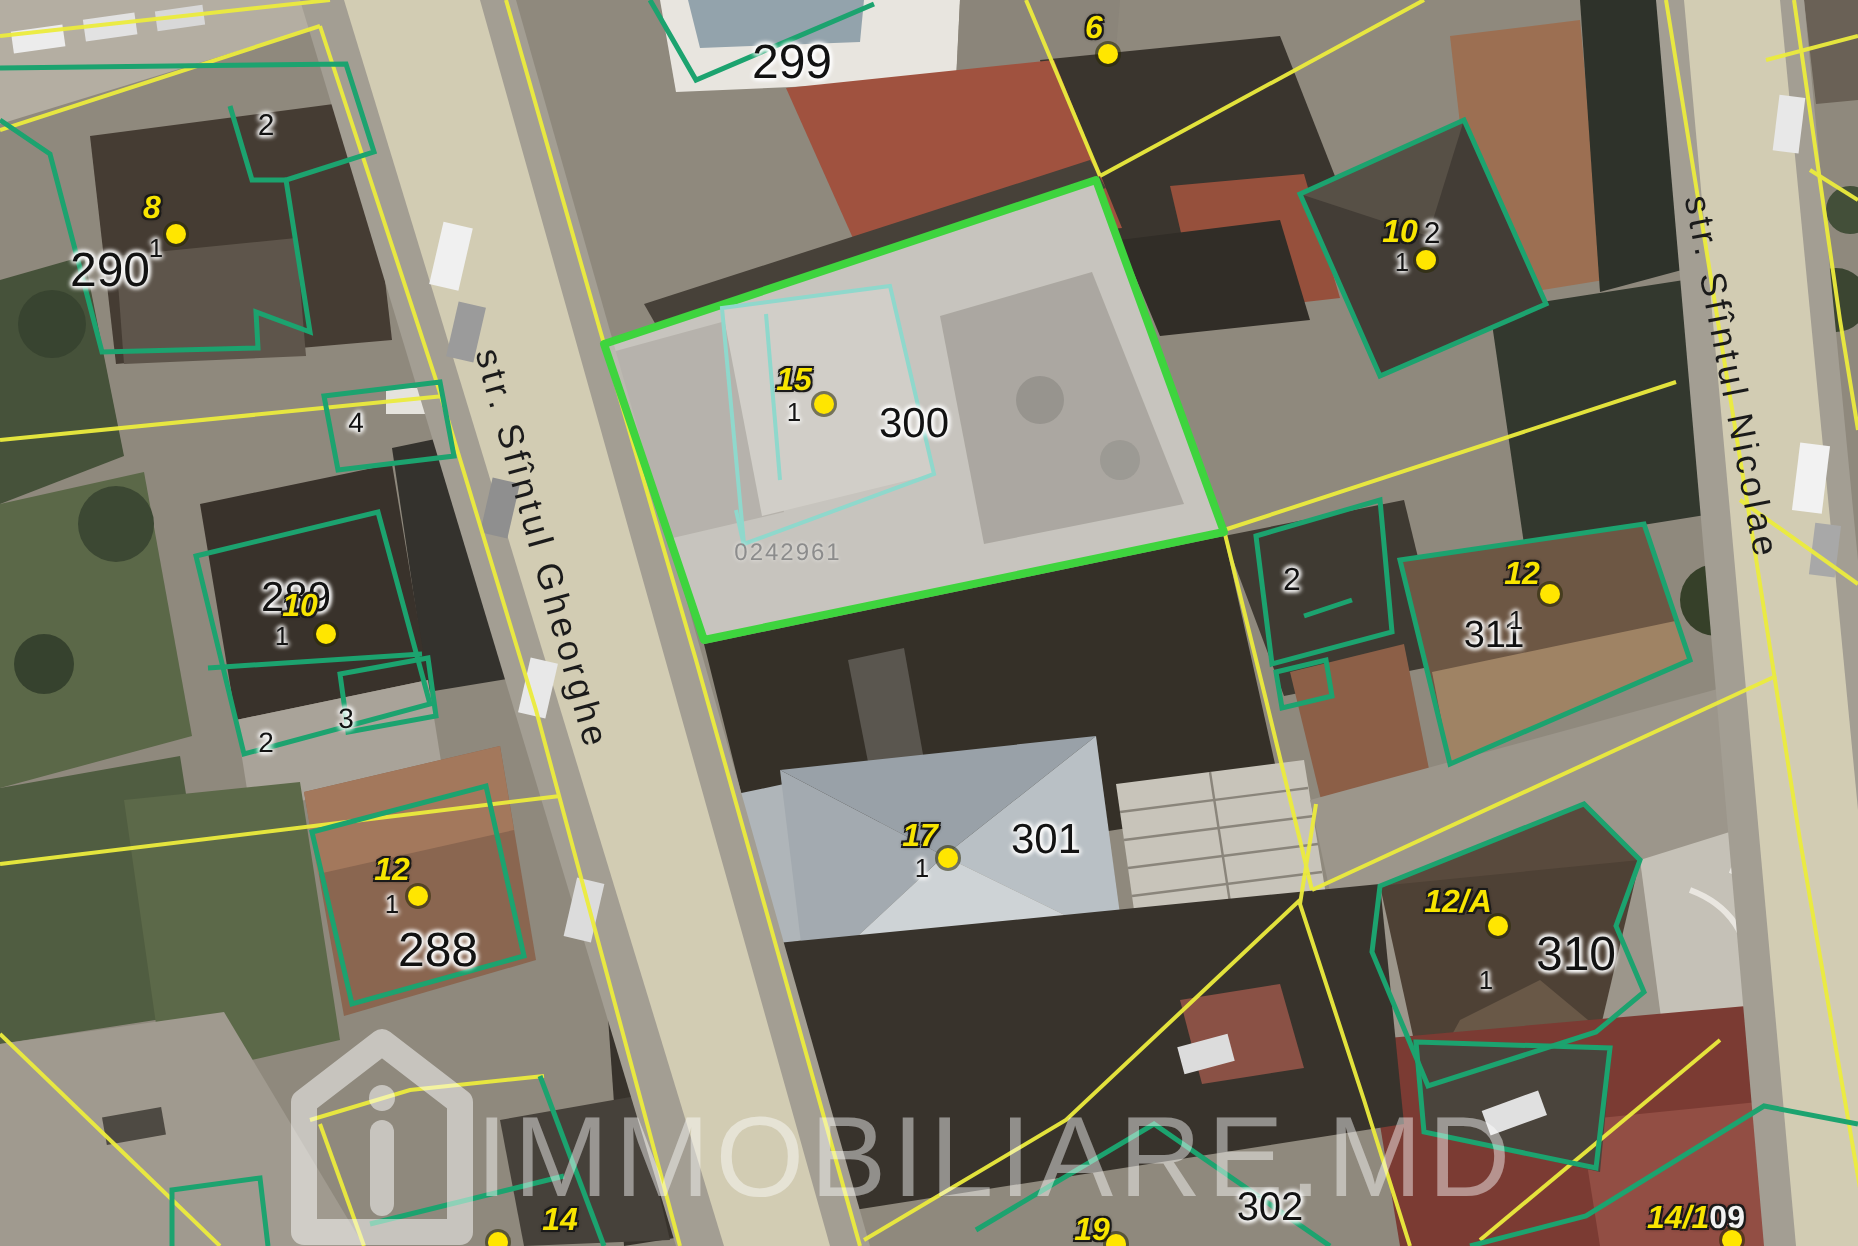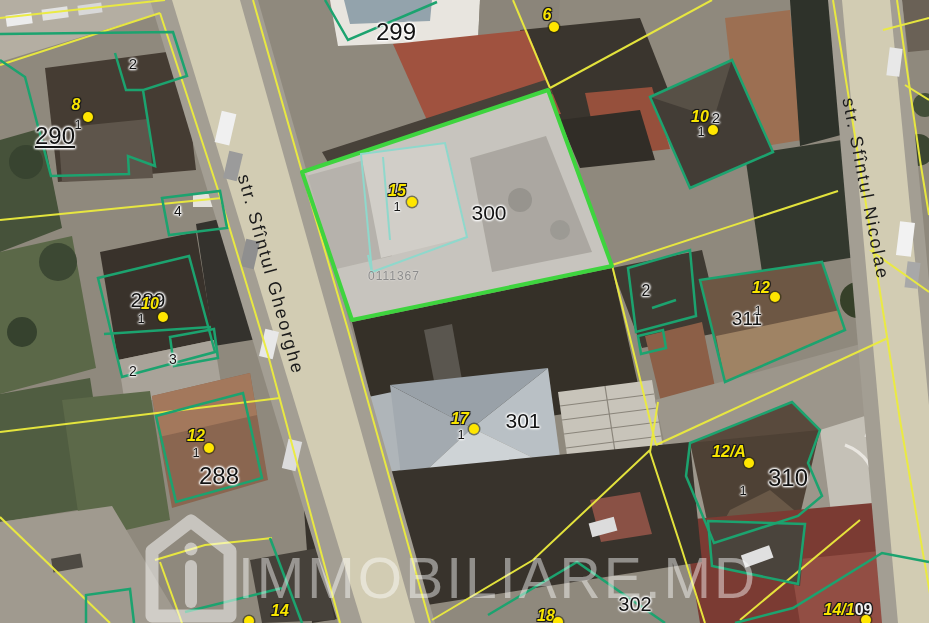--- a/index.html
+++ b/index.html
@@ -215,36 +215,36 @@
       <line x1="191" y1="566" x2="191" y2="602" stroke="rgba(255,255,255,0.5)" stroke-width="12" stroke-linecap="round"></line>
       <circle cx="191" cy="549" r="6.5" fill="rgba(255,255,255,0.5)"></circle>
       <text x="238" y="598" font-size="57" letter-spacing="3" fill="rgba(255,255,255,0.45)" font-family="Liberation Sans, sans-serif">IMMOBILIARE.MD</text>
     </g>
   </svg>
 
   <span class="street-label" style="left:253px;top:172px;transform:rotate(74.5deg);">str. Sfîntul Gheorghe</span>
   <span class="street-label" style="left:858px;top:96px;transform:rotate(79deg);">str. Sfîntul Nicolae</span>
 
   <div id="labels">
-      <span class="lbl-black" style="left: 55px; top: 136px; font-size: 24px; text-decoration: underline;">290</span>
+      <span class="lbl-black" style="left: 55px; top: 136px; font-size: 24px;">290</span>
       <span class="lbl-black" style="left: 129px; top: 299px; font-size: 21px; padding-left: 38px;">289</span>
       <span class="lbl-black" style="left: 183px; top: 476px; font-size: 24px; margin-left: 36px;">288</span>
       <span class="lbl-black" style="left: 396px; top: 32px; font-size: 24px;">299</span>
-      <span class="lbl-black" style="left: 457px; top: 212px; font-size: 21px; margin-left: 32px;">300</span>
+      <span class="lbl-black" style="left: 457px; top: 212px; font-size: 21px;">300</span>
       <span class="lbl-black" style="left: 523px; top: 420px; font-size: 21px;">301</span>
       <span class="lbl-black" style="left: 591px; top: 604px; font-size: 20px; margin-left: 44px;">302</span>
       <span class="lbl-black" style="left: 788px; top: 478px; font-size: 24px;">310</span>
       <span class="lbl-black" style="left: 747px; top: 308px; font-size: 19px; margin-top: 10px;">311</span>
       <span class="lbl-black" style="left: 133px; top: 63px; font-size: 15px;">2</span>
       <span class="lbl-black" style="left: 178px; top: 211px; font-size: 14px;">4</span>
       <span class="lbl-black" style="left: 133px; top: 371px; font-size: 14px;">2</span>
       <span class="lbl-black" style="left: 173px; top: 359px; font-size: 14px;">3</span>
       <span class="lbl-black" style="left: 646px; top: 291px; font-size: 16px;">2</span>
       <span class="lbl-black" style="left: 716px; top: 117px; font-size: 15px;">2</span>
-      <span class="lbl-gray" style="left: 394px; top: 276px; font-size: 12px;">0111367</span>
+      <span class="lbl-gray" style="left: 394px; top: 276px; font-size: 12px;">0242961</span>
       <span class="hn" style="left: 76px; top: 105px;">8</span>
       <span class="marker-dot" style="left: 88px; top: 117px;"></span>
       <span class="unit-lbl" style="left: 78px; top: 124px;">1</span>
       <span class="hn" style="left: 150px; top: 304px;">10</span>
       <span class="marker-dot" style="left: 163px; top: 317px;"></span>
       <span class="unit-lbl" style="left: 141px; top: 318px;">1</span>
       <span class="hn" style="left: 196px; top: 436px;">12</span>
       <span class="marker-dot" style="left: 209px; top: 448px;"></span>
       <span class="unit-lbl" style="left: 196px; top: 452px;">1</span>
       <span class="hn" style="left: 236px; top: 611px; margin-left: 44px;">14</span>
@@ -259,18 +259,18 @@
       <span class="marker-dot" style="left: 554px; top: 27px;"></span>
       <span class="hn" style="left: 700px; top: 117px;">10</span>
       <span class="marker-dot" style="left: 713px; top: 130px;"></span>
       <span class="unit-lbl" style="left: 701px; top: 131px;">1</span>
       <span class="hn" style="left: 761px; top: 288px;">12</span>
       <span class="marker-dot" style="left: 775px; top: 297px;"></span>
       <span class="unit-lbl" style="left: 758px; top: 310px;">1</span>
       <span class="hn" style="left: 729px; top: 452px;">12/A</span>
       <span class="marker-dot" style="left: 749px; top: 463px;"></span>
       <span class="unit-lbl" style="left: 743px; top: 490px;">1</span>
-      <span class="hn" style="left: 546px; top: 616px;">18</span>
+      <span class="hn" style="left: 546px; top: 616px;">19</span>
       <span class="marker-dot" style="left: 558px; top: 622px;"></span>
       <span class="hn" style="left: 848px; top: 610px;">14/1<span class="hn-extra">09</span></span>
       <span class="marker-dot" style="left: 866px; top: 620px;"></span>
     </div>
 </div>
 
 </body></html>

